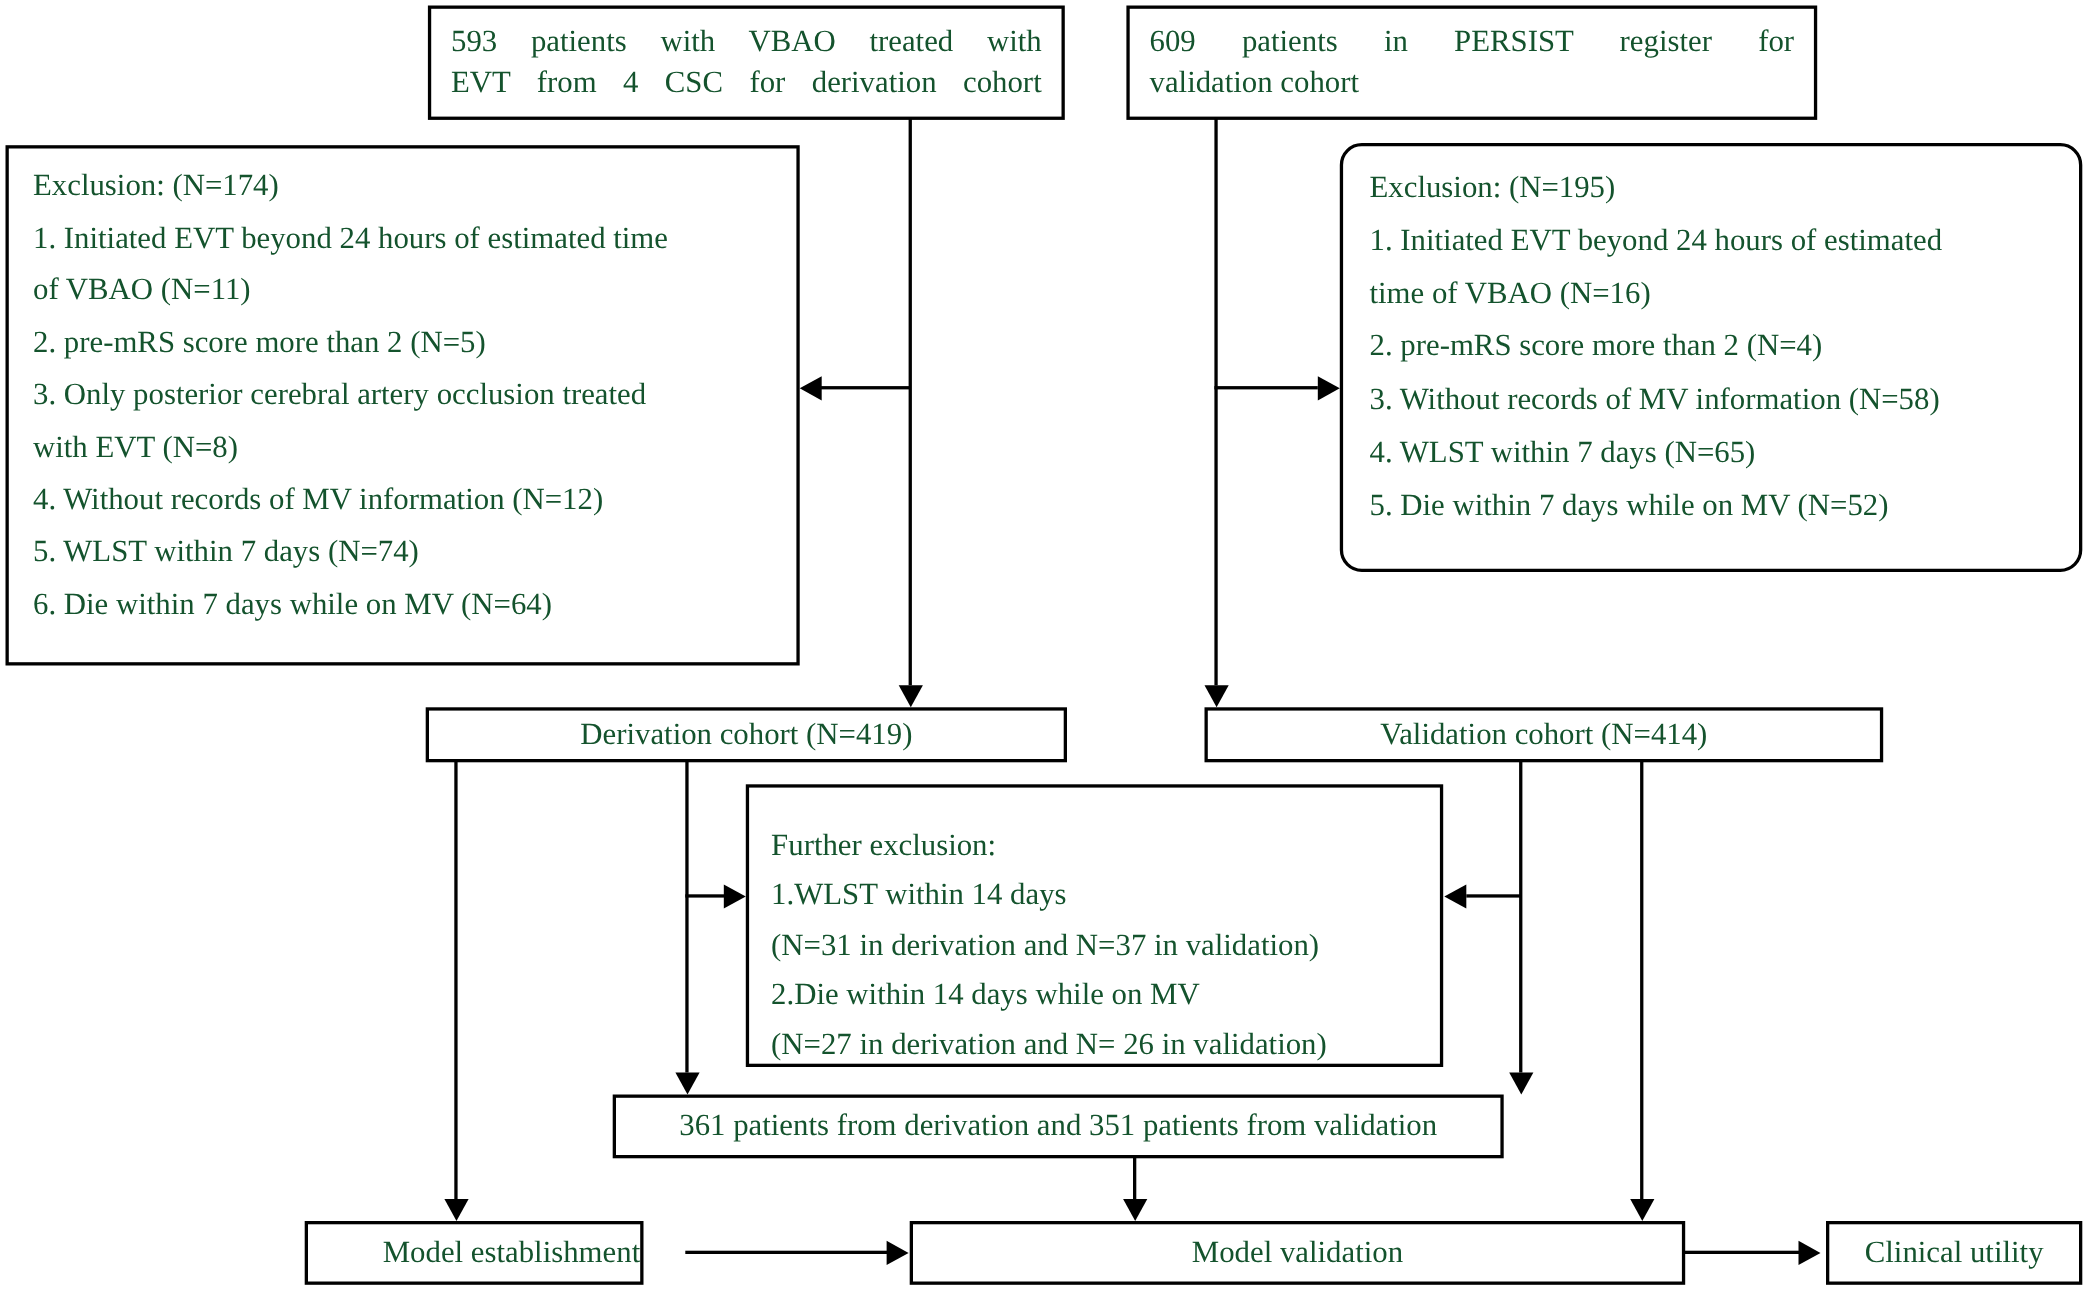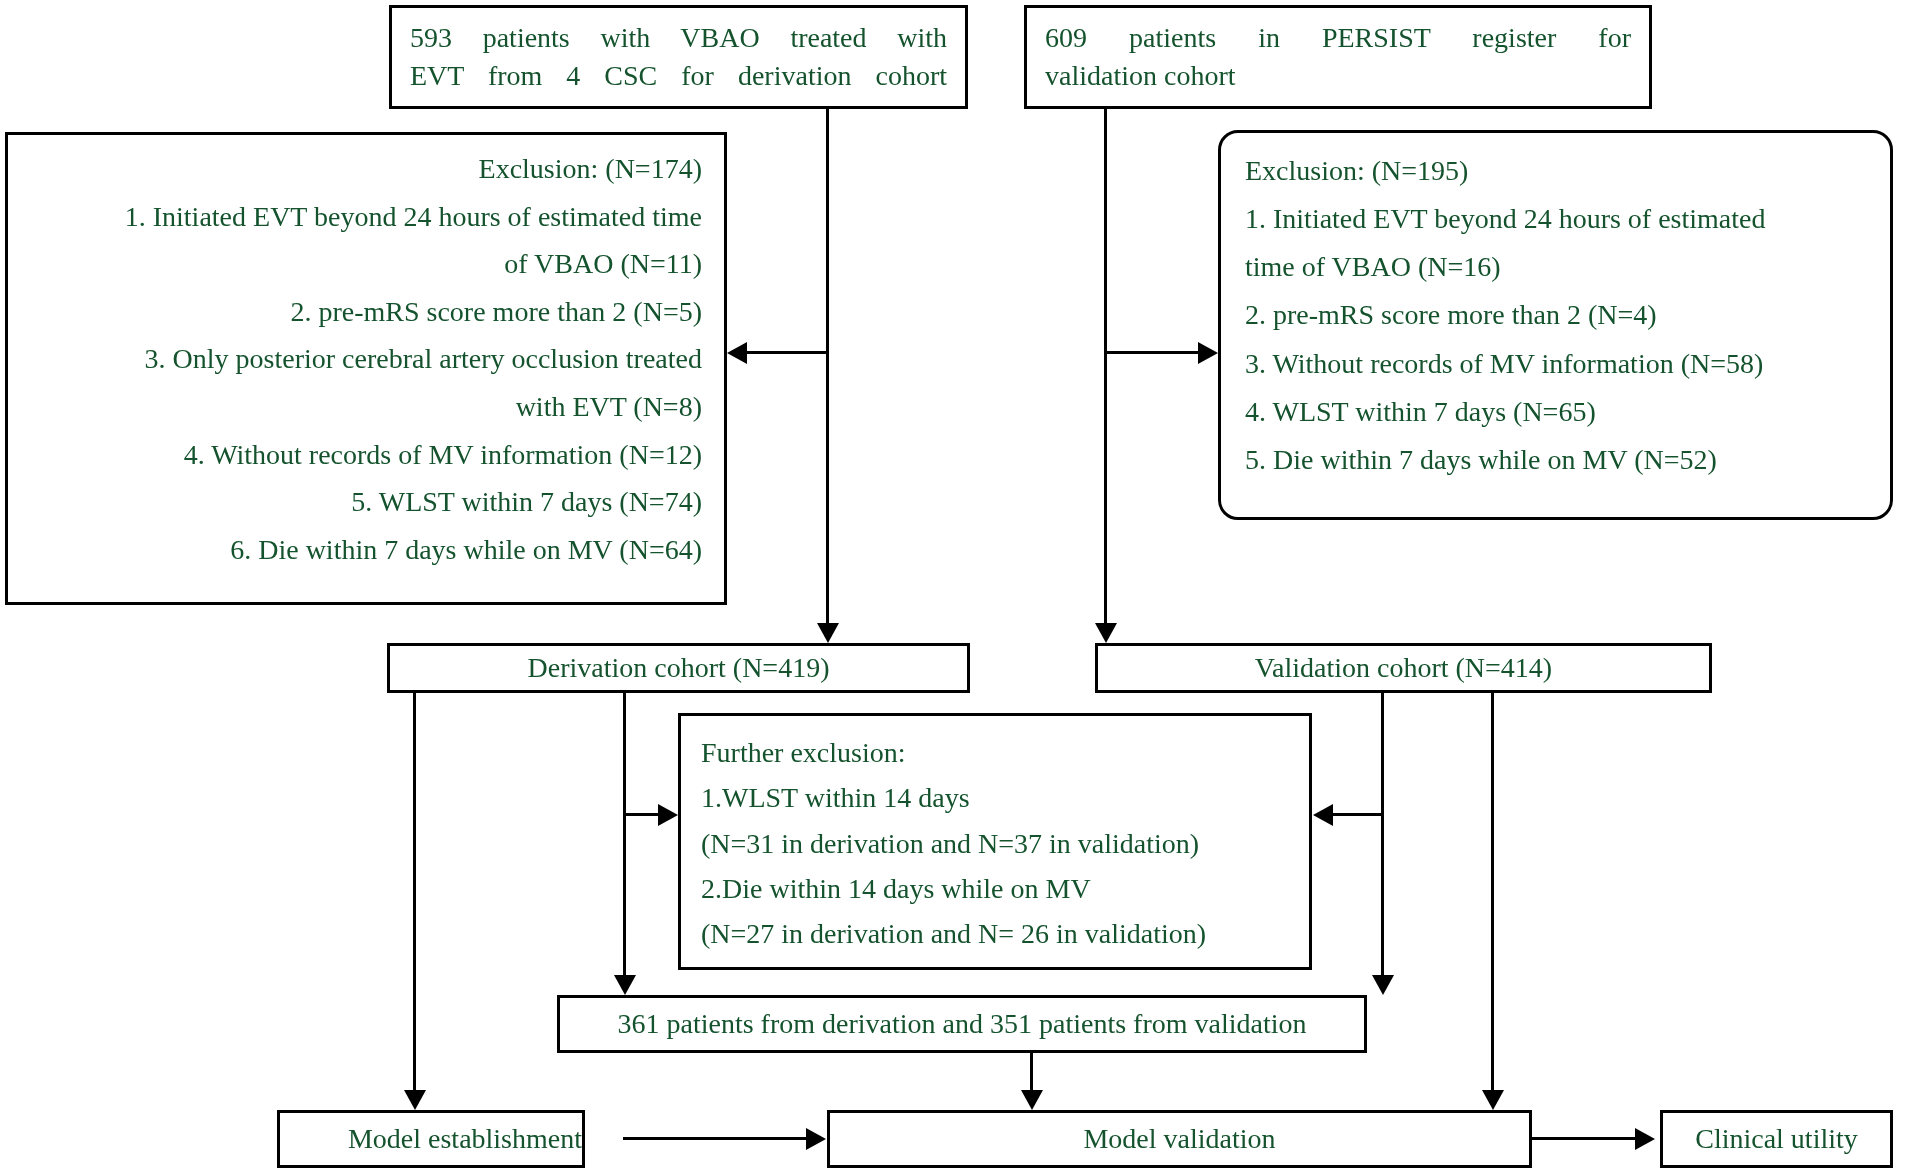--- a/index.html
+++ b/index.html
@@ -15,23 +15,23 @@
   .box {
     position: absolute;
     box-sizing: border-box;
     border: 3px solid #000000;
     background: #ffffff;
     font-size: 28px;
     line-height: 1.35;
   }
   .pad-top { padding: 11px 18px; }
   .jline { text-align: justify; text-align-last: justify; }
-  .excl { padding: 10px 22px; line-height: 1.70; text-align: right; }
+  .excl { padding: 10px 22px; line-height: 1.70; }
   .excl-r { padding: 14px 24px; line-height: 1.72; }
-  .further { padding: 14px 20px; line-height: 1.62; }
+  .further { padding: 30px 20px; line-height: 1.62; }
   .center {
     display: flex;
     align-items: center;
     justify-content: center;
     text-align: center;
   }
   .vline, .hline { position: absolute; background: #000000; }
   .vline { width: 3px; }
   .hline { height: 3px; }
   .ah { position: absolute; width: 0; height: 0; }

